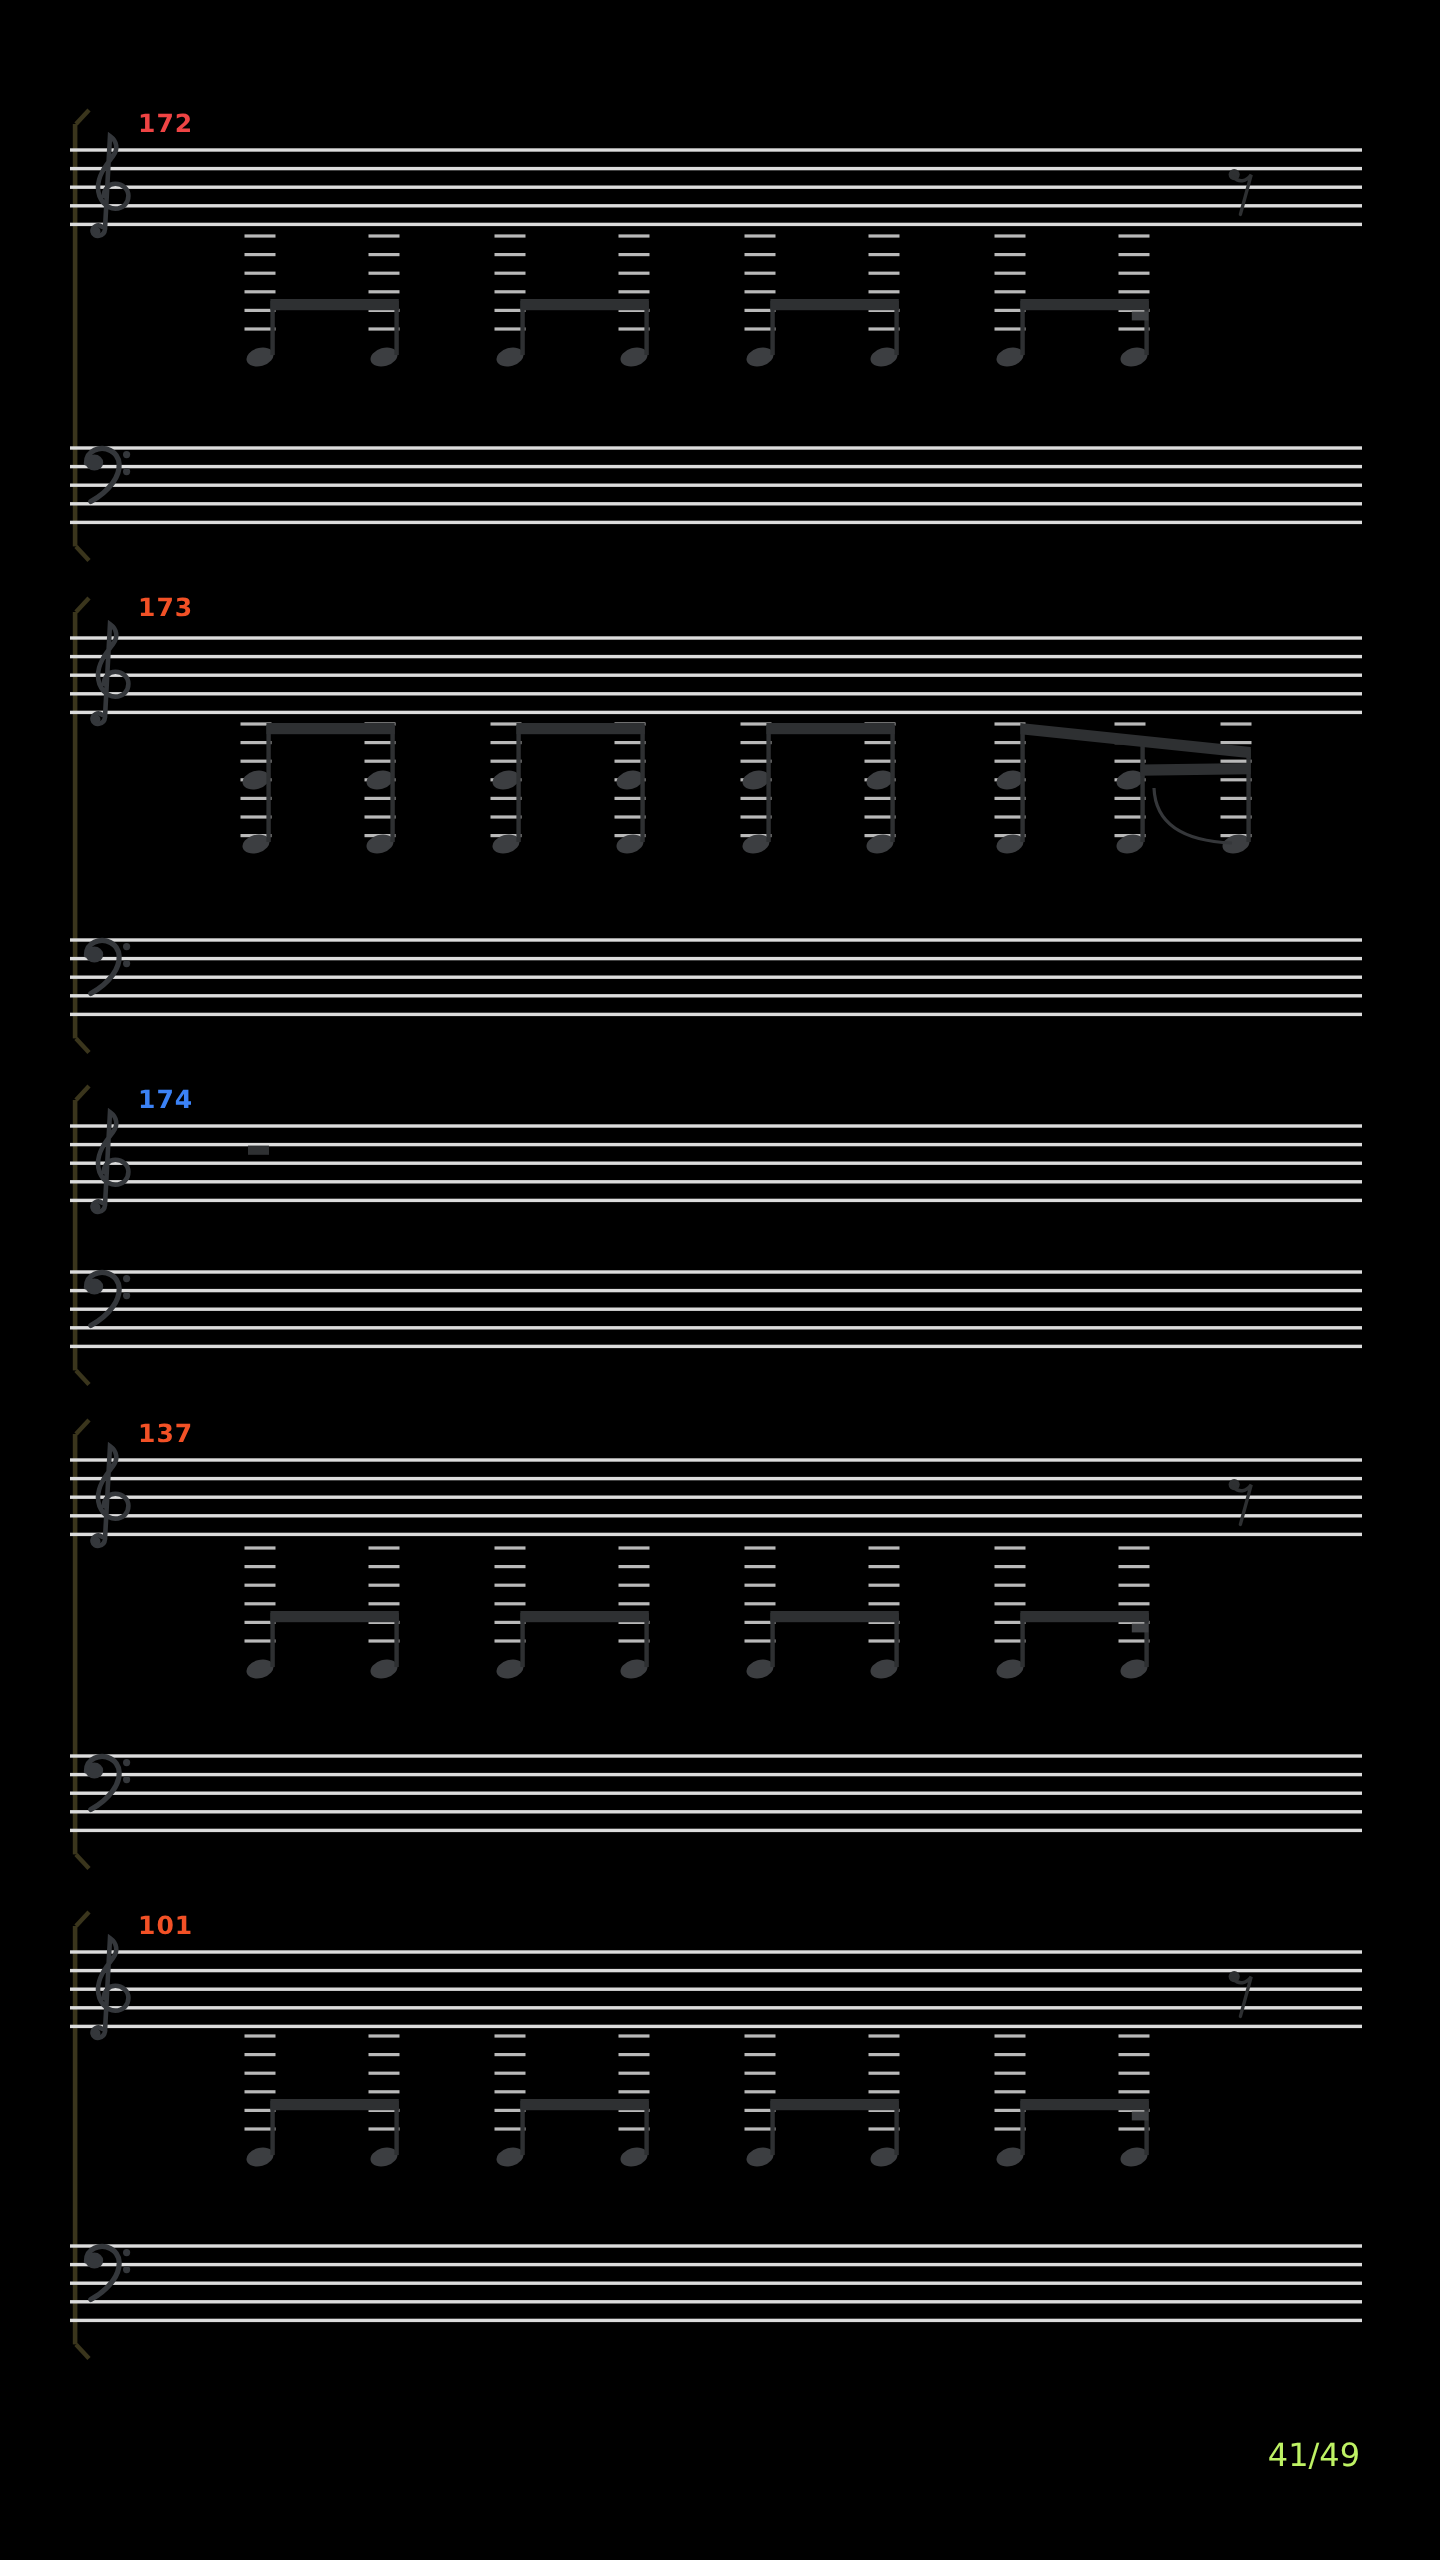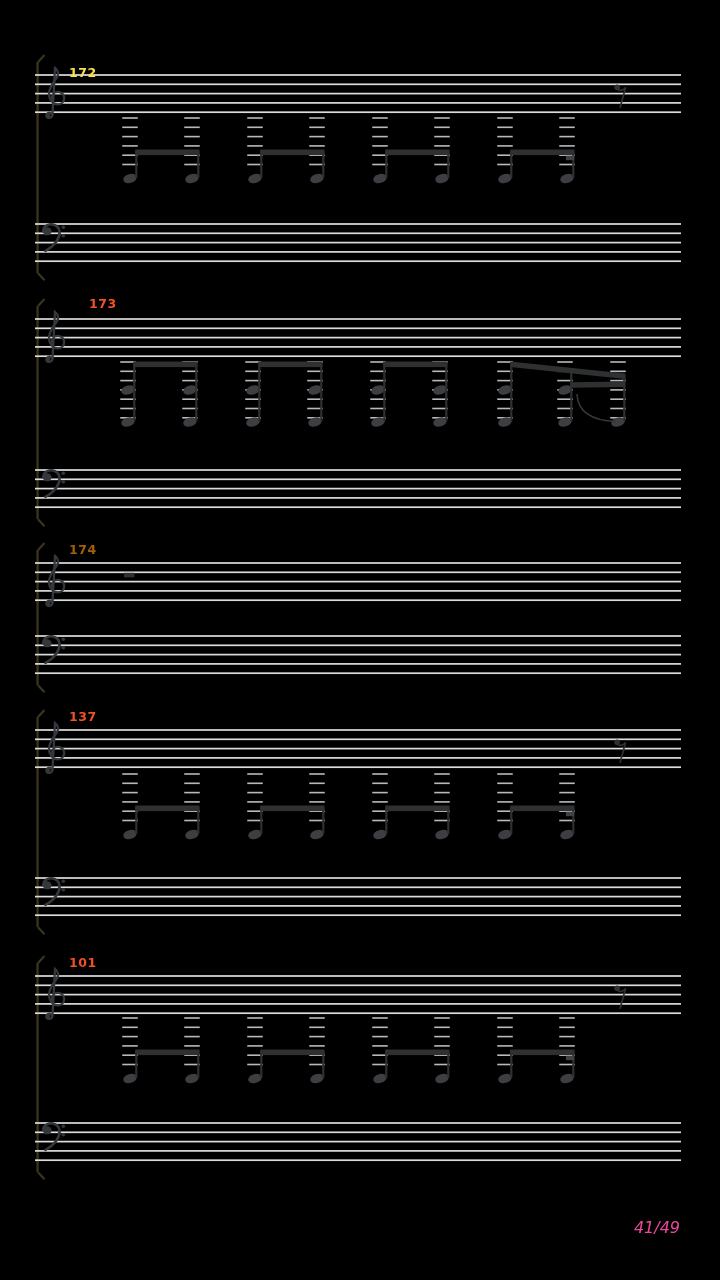--- a/index.html
+++ b/index.html
@@ -592,20 +592,20 @@
         </g>
         <g>
           <rect x="510.2" y="1050.5" width="2.2" height="27" fill="#2e3032"></rect>
           <rect x="572.2" y="1050.5" width="2.2" height="27" fill="#2e3032"></rect>
           <rect x="510.2" y="1049.5" width="64.20000000000012" height="5.6" fill="#2e3032"></rect>
           <rect x="565.9000000000001" y="1055.8" width="8.3" height="4.4" fill="#3f4144"></rect>
         </g>
       </g>
     </svg>
 
-  <span class="measure-number" style="left: 69px; top: 66px; color: #fde047;">172</span>
-  <span class="measure-number" style="left: 69px; top: 297px; color: rgb(242, 81, 38); margin-left: 20px;">173</span>
-  <span class="measure-number" style="left: 69px; top: 543px; color: #a16207;">174</span>
+  <span class="measure-number" style="left: 69px; top: 55px; color: #ef4444;">172</span>
+  <span class="measure-number" style="left: 69px; top: 297px; color: rgb(242, 81, 38);">173</span>
+  <span class="measure-number" style="left: 69px; top: 543px; color: #3b82f6;">174</span>
   <span class="measure-number" style="left: 69px; top: 710px; color: rgb(242, 81, 38);">137</span>
   <span class="measure-number" style="left: 69px; top: 956px; color: rgb(242, 81, 38);">101</span>
 
-  <div class="page-indicator" style="color: #ec4899; font-style: italic;">41/49</div>
+  <div class="page-indicator" style="color: #bef264;">41/49</div>
 </div>
 
 </body></html>

